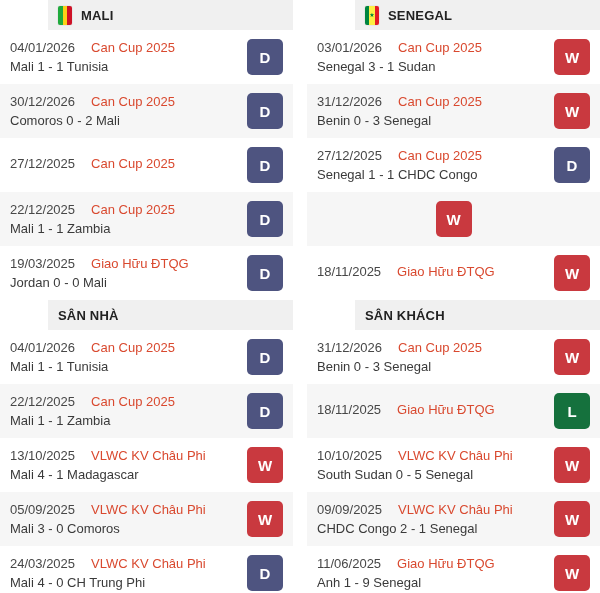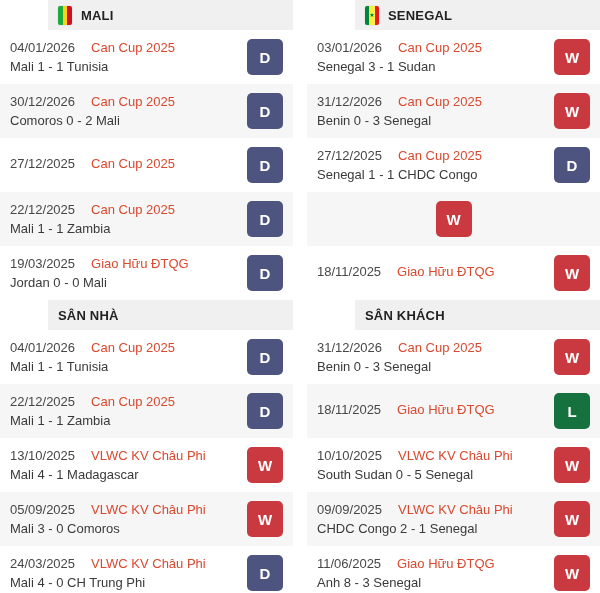--- a/index.html
+++ b/index.html
@@ -202,20 +202,20 @@
         <div class="match-row alt">
           <div class="row-lines">
             <div class="line1"><span class="date">09/09/2025</span><span class="comp" style="color:#d9492f">VLWC KV Châu Phi</span></div>
             <div class="match-name">CHDC Congo 2 - 1 Senegal</div>
           </div>
           <span class="badge" style="background:#c9393f">W</span>
         </div>
         <div class="match-row">
           <div class="row-lines">
             <div class="line1"><span class="date">11/06/2025</span><span class="comp" style="color:#d9492f">Giao Hữu ĐTQG</span></div>
-            <div class="match-name">Anh 8 - 3 Senegal</div>
+            <div class="match-name">Anh 1 - 9 Senegal</div>
           </div>
           <span class="badge" style="background:#c9393f">W</span>
         </div>
       </div>
   </div>
 
 </div>
 
 </body></html>

